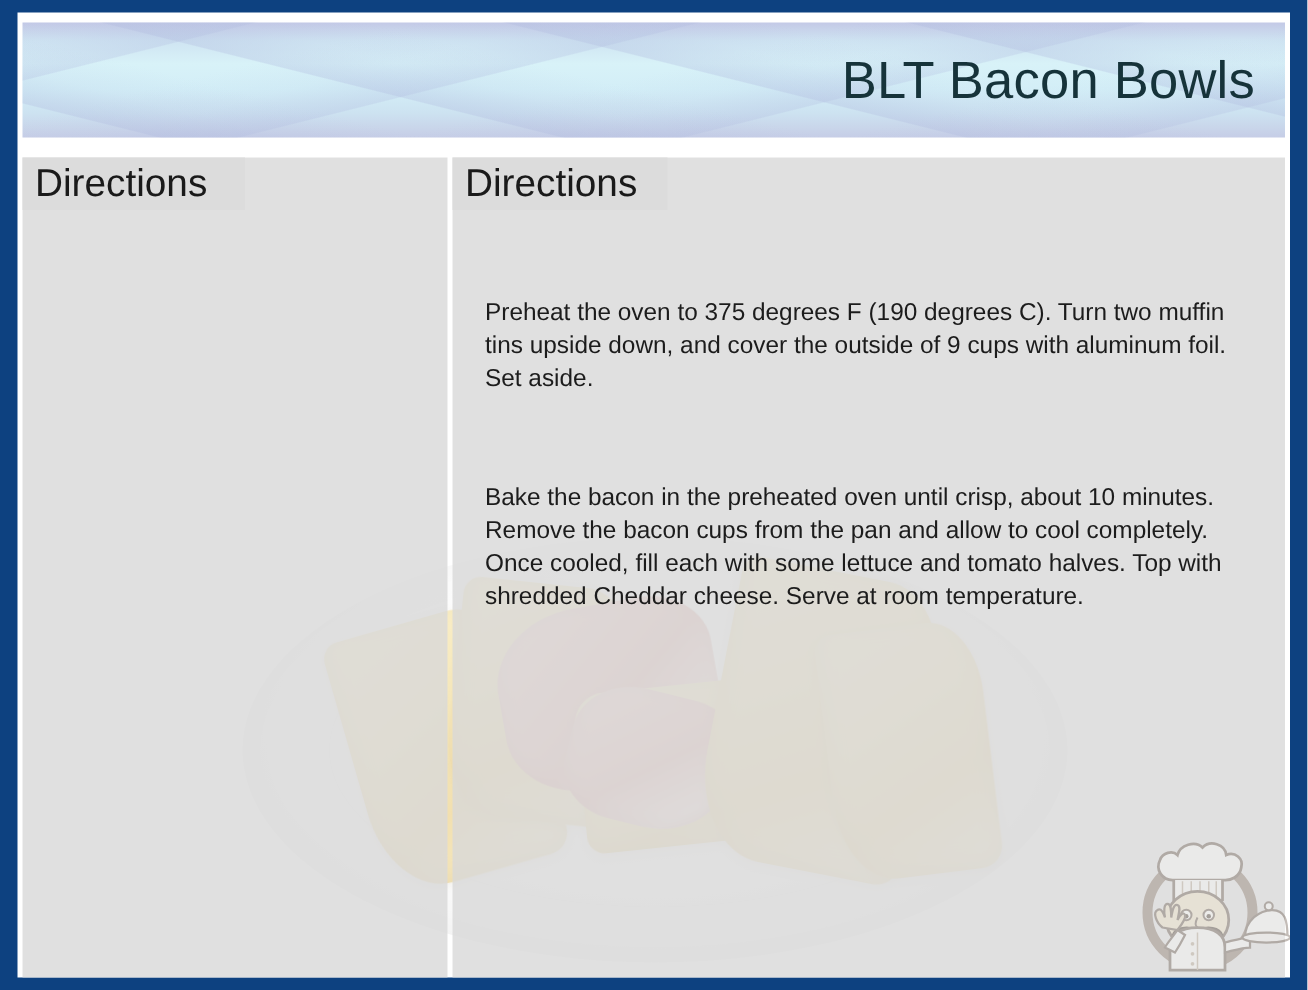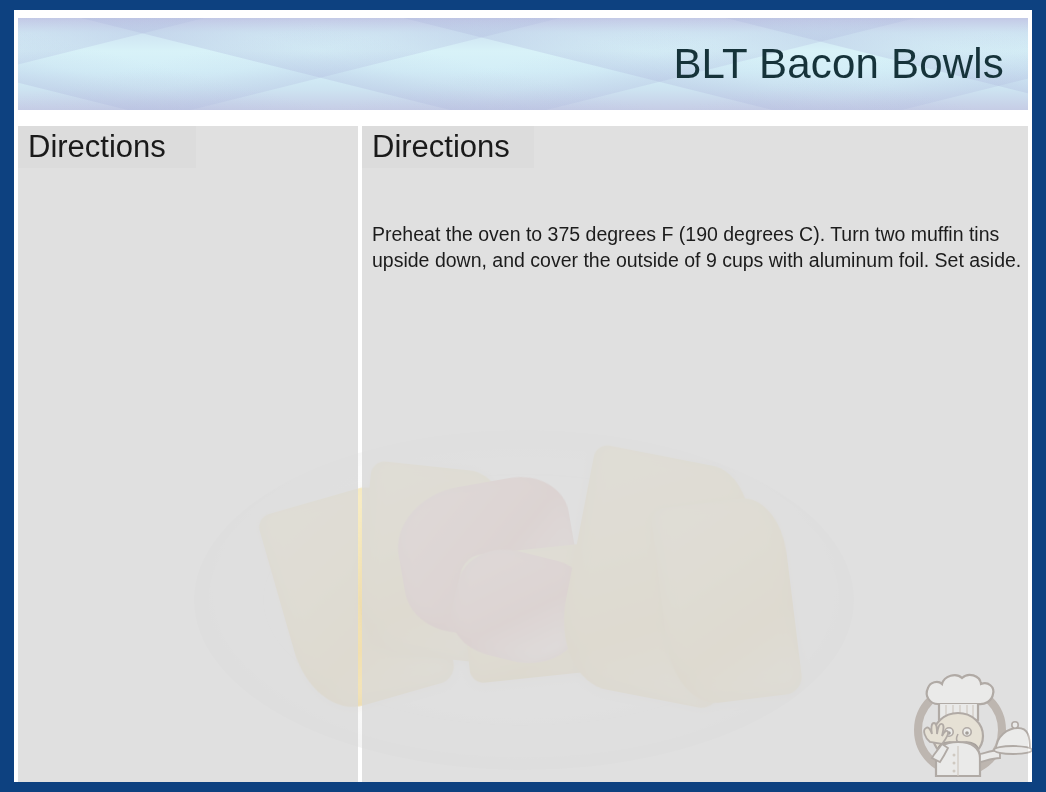--- a/index.html
+++ b/index.html
@@ -183,21 +183,21 @@
   .text-ingredients {
     left: 15px;
     top: 184px;
     width: 325px;
   }
   .text-directions {
     left: 358px;
     top: 184px;
     width: 656px;
   }
-  .text-directions p { margin: 0; }
+  .text-directions p { margin: 16px; }
   .text-directions p + p { margin-top: 26px; }
 
   
   .chef-logo {
     position: absolute;
     left: 886px;
     top: 648px;
     width: 132px;
     height: 124px;
     opacity: 0.40;
@@ -229,20 +229,21 @@
 
     <div class="panel panel-ingredients"></div>
     <div class="tab tab-ingredients"></div>
     <div class="section-title title-ingredients">Directions</div>
 
     <div class="panel panel-directions"></div>
     <div class="tab tab-directions"></div>
     <div class="section-title title-directions">Directions</div>
     <div class="body-text text-directions">
       <p>Preheat the oven to 375 degrees F (190 degrees C). Turn two muffin tins upside down, and cover the outside of 9 cups with aluminum foil. Set aside.</p>
+      <p>Bake the bacon in the preheated oven until crisp, about 10 minutes. Remove the bacon cups from the pan and allow to cool completely. Once cooled, fill each with some lettuce and tomato halves. Top with shredded Cheddar cheese. Serve at room temperature.</p>
     </div>
 
     <div class="chef-logo">
       <svg viewBox="0 0 132 124" width="132" height="124" xmlns="http://www.w3.org/2000/svg">
         <g fill="none" stroke="#6b5a4e" stroke-width="2.2">
 
           <circle cx="60" cy="72" r="42" stroke="#7a6454" stroke-width="8" opacity="0.85"></circle>
 
           <path d="M38 46 C30 46 24 38 28 30 C30 24 38 22 42 26 C44 18 56 14 62 20
                    C68 14 80 17 81 26 C88 23 95 29 93 36 C92 43 85 47 78 46 Z" fill="#fbfbf8" stroke="#6b5a4e"></path>

